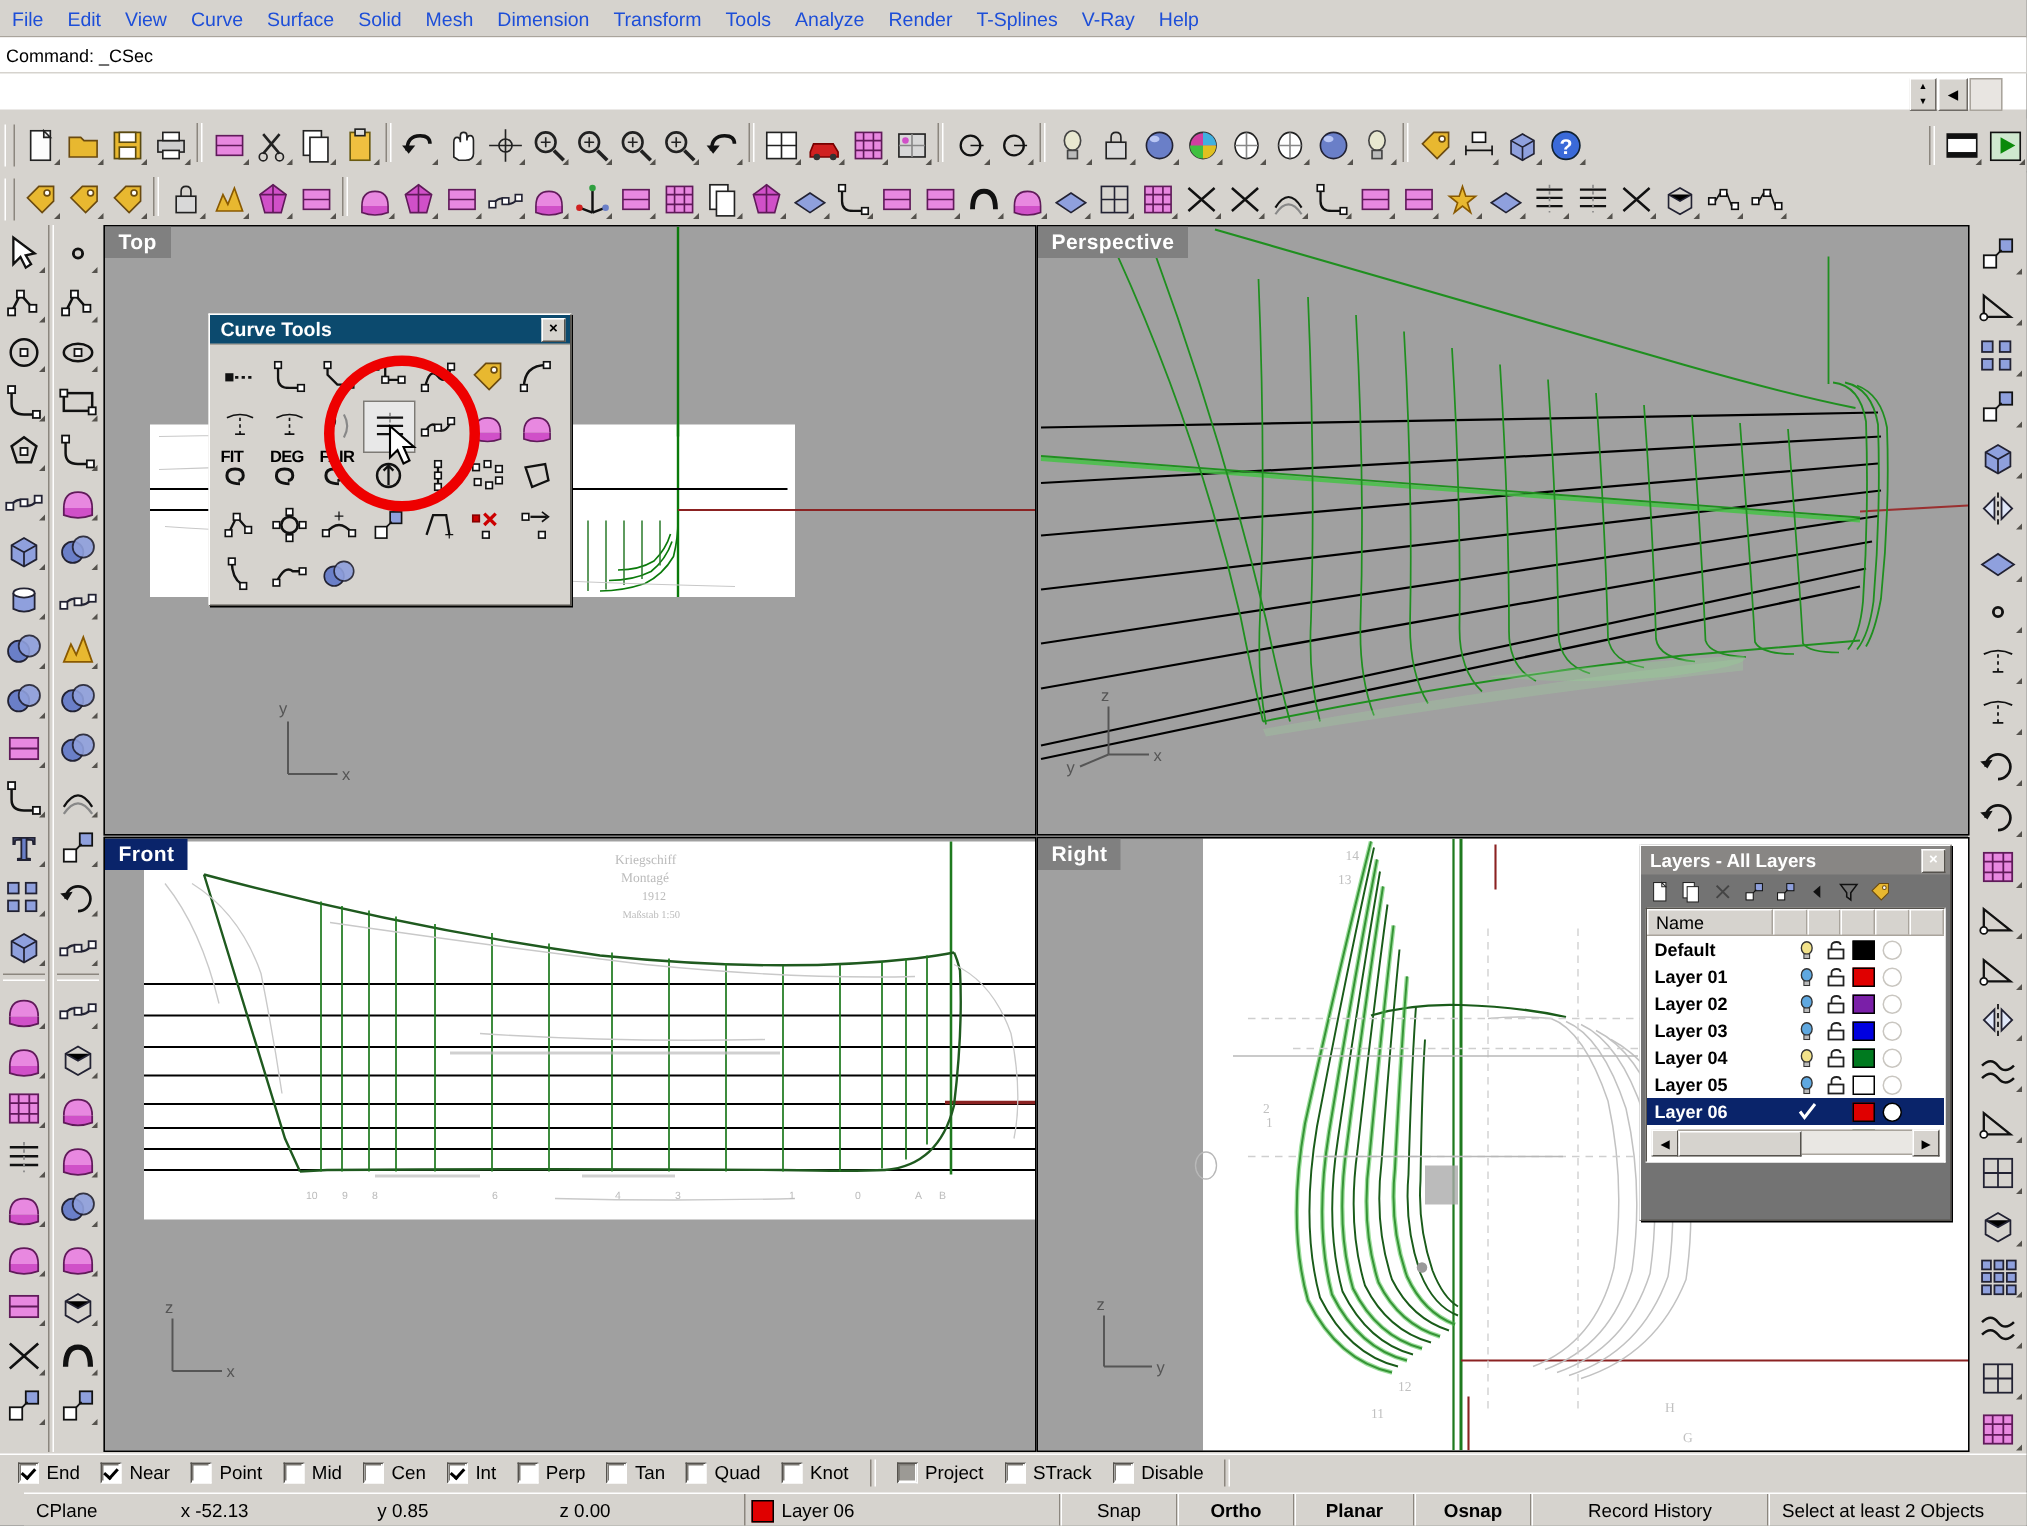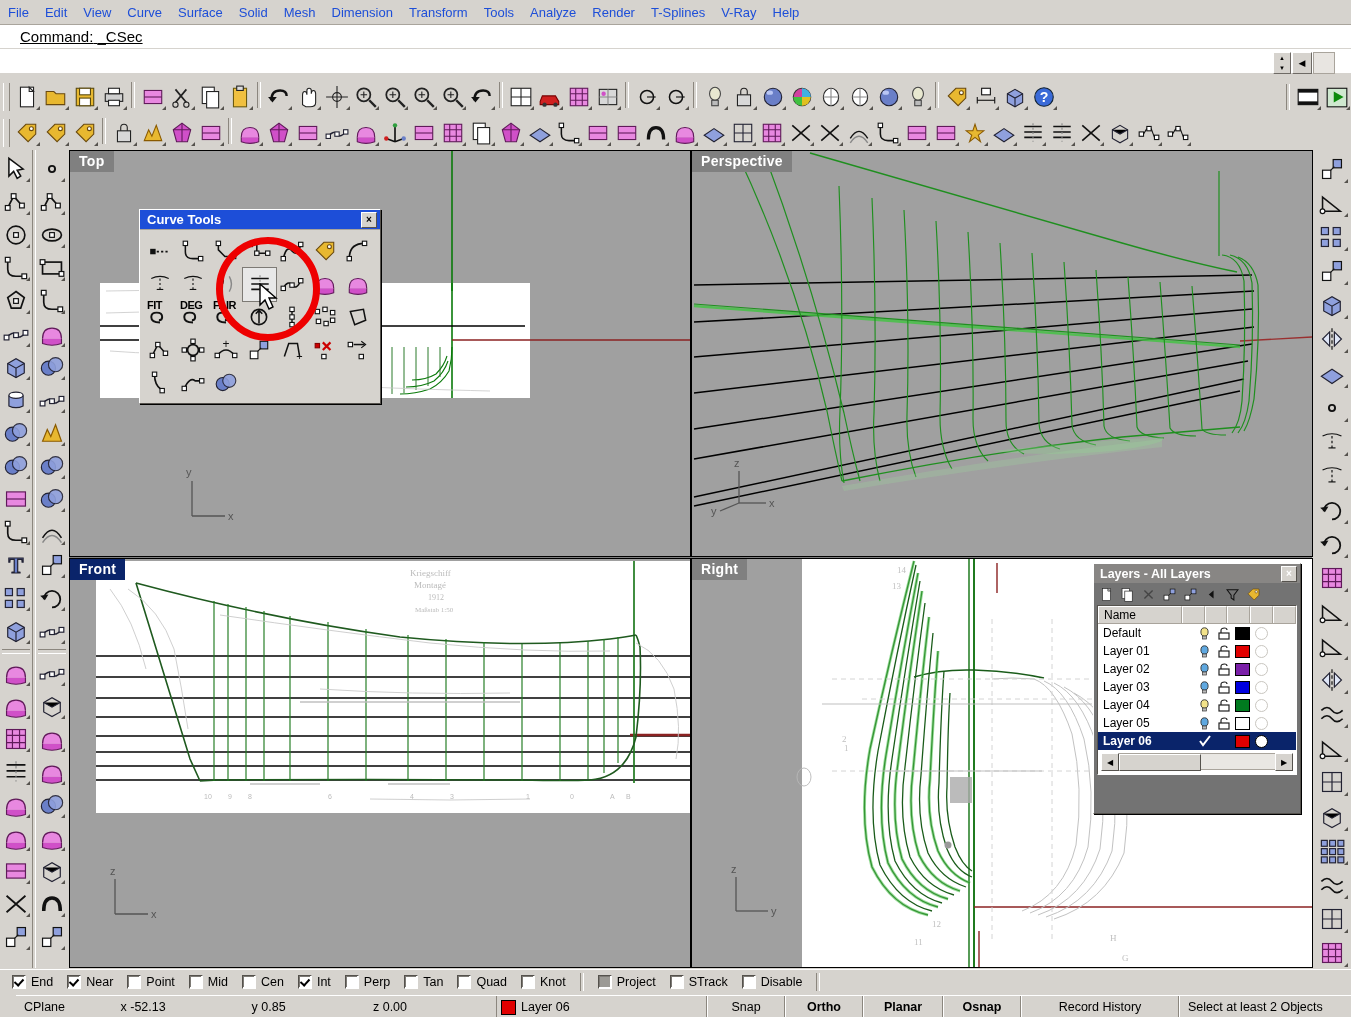--- a/index.html
+++ b/index.html
@@ -21,22 +21,22 @@
   .menubar .mi{
     padding:2px 8px;font-size:13px;color:#1d4ed8;white-space:nowrap;cursor:default;
   }
 
   
   .cmdarea{
     position:absolute;left:0;top:25px;width:1351px;height:47px;
     background:#fff;border-top:1px solid #fff;
   }
   .cmdline{
-    height:22px;line-height:22px;padding-left:20px;font-size:15px;
-    border-bottom:1px solid #d6d3ce;background:#fff;text-decoration:underline;
+    height:22px;line-height:22px;padding-left:4px;font-size:12px;
+    border-bottom:1px solid #d6d3ce;background:#fff;
   }
   .cmdprompt{
     height:24px;line-height:24px;padding-left:8px;font-size:13px;font-weight:bold;
     background:#fff;position:relative;
   }
   .cmdprompt .caret{
     display:inline-block;width:1px;height:15px;background:#000;
     vertical-align:-3px;margin-left:3px;
   }
   .cmdprompt .colon{font-weight:normal;}
@@ -108,21 +108,21 @@
   .vpbody{position:absolute;inset:0;}
   .vpbody svg{position:absolute;left:0;top:0;}
 
   
   #curve-tools{
     position:absolute;left:139px;top:209px;width:240px;height:193px;
     background:#d6d3ce;border:1px solid #fff;border-right-color:#55524d;border-bottom-color:#55524d;
     box-shadow:1px 1px 0 #000;z-index:40;
   }
   #curve-tools .ct-title{
-    height:19px;background:#1d4ed8;display:flex;align-items:center;
+    height:19px;background:#0c4a6e;display:flex;align-items:center;
     padding-left:7px;color:#fff;font-weight:bold;font-size:13px;
     border-bottom:1px solid #a9a49c;
     gap:28px;
   }
   #curve-tools .ct-close{
     margin-left:auto;margin-right:3px;width:14px;height:14px;background:#d6d3ce;
     border:1px solid #fff;border-right-color:#55524d;border-bottom-color:#55524d;
     display:flex;align-items:center;justify-content:center;font-size:10px;font-weight:bold;color:#000;
   }
   #curve-tools .ct-grid{
@@ -153,21 +153,21 @@
   }
   .lp-toolbar{height:20px;display:flex;align-items:center;padding:1px 4px;gap:5px;}
   .lptb{width:16px;height:16px;display:flex;align-items:center;justify-content:center;}
   .lp-listwrap{margin:0 3px;background:#fff;border:1px solid #55524d;
     border-right-color:#fff;border-bottom-color:#fff;height:168px;position:relative;}
   .lp-head{display:flex;height:17px;background:#d6d3ce;border-bottom:1px solid #a9a49c;}
   .lp-head .hc{border-right:1px solid #a9a49c;border-top:1px solid #fff;border-left:1px solid #fff;
     display:flex;align-items:center;padding-left:5px;font-size:12px;}
   .lp-head .hc.name{width:92px;}
   .lp-head .hc.small{width:19px;}
-  .lrow{display:flex;align-items:center;height:18px;font-size:12px;padding-left:5px;}
+  .lrow{display:flex;align-items:center;height:18px;font-size:12px;padding-left:5px;font-weight:bold;}
   .lrow.sel{background:#0a246a;color:#fff;font-weight:bold;}
   .lrow .lname{width:92px;}
   .lrow .cellicon{width:19px;display:flex;align-items:center;justify-content:center;}
   .swatch{width:13px;height:11px;border:1px solid #000;}
   .circ{width:11px;height:11px;border-radius:50%;border:1px solid #c9c6c0;background:transparent;}
   .circ.on{background:#fff;border-color:#000;}
   .lp-scroll{position:absolute;left:3px;right:3px;bottom:4px;height:17px;display:flex;}
   .lp-scroll .sbtn2{width:16px;height:16px;background:#d6d3ce;border:1px solid #fff;
     border-right-color:#55524d;border-bottom-color:#55524d;display:flex;align-items:center;
     justify-content:center;font-size:8px;}

